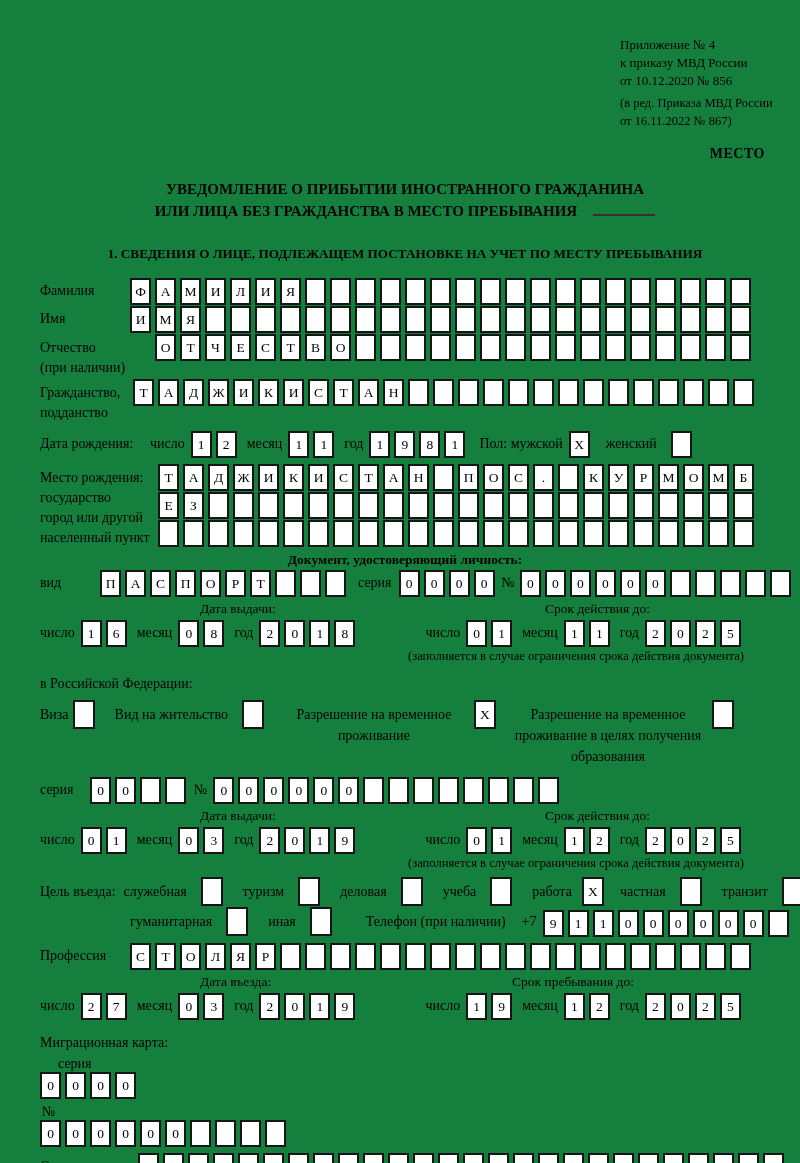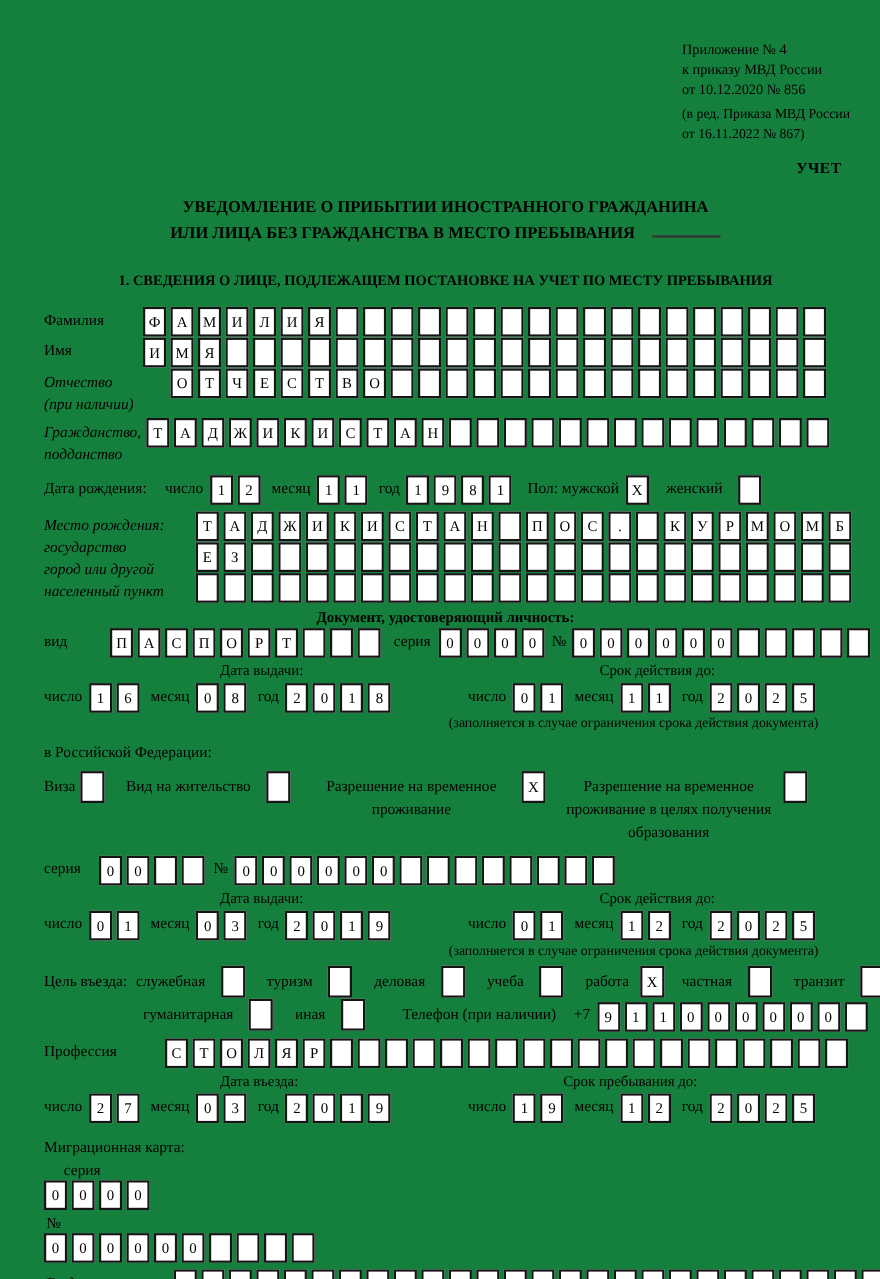--- a/index.html
+++ b/index.html
@@ -13,21 +13,21 @@
   .ref{position:absolute;top:36px;left:620px;font-size:13px;line-height:18px;}
   .ref .amend{margin-top:4px;font-size:12.5px;}
   .forma{position:absolute;top:146px;right:35px;font-weight:bold;font-size:14px;letter-spacing:.5px;}
   
   .title{margin-top:142px;text-align:center;font-weight:bold;font-size:15px;line-height:22px;}
   .uline{display:inline-block;width:62px;border-bottom:2px solid #333;margin-left:16px;height:14px;}
   .section{margin-top:24px;text-align:center;font-weight:bold;font-size:13.2px;margin-bottom:16px;}
   
   .frow{display:flex;align-items:flex-start;margin-bottom:1px;flex-wrap:nowrap;}
   .flabel{flex:0 0 auto;padding-top:5px;}
-  .flabel-col{flex:0 0 auto;line-height:20px;padding-top:4px;font-style:italic;}
+  .flabel-col{flex:0 0 auto;line-height:20px;padding-top:4px;}
   .cells{display:inline-flex;flex:0 0 auto;}
   .cells-col .cells{display:flex;margin-bottom:1px;}
   .cell{
     box-sizing:border-box;width:21px;height:27px;border:2px solid #151515;
     margin-right:4px;display:inline-flex;align-items:center;justify-content:center;
     font-size:13.5px;background:#fff;flex:0 0 auto;
   }
   .dlabel{padding-top:5px;margin:0 6px;flex:0 0 auto;}
   .dlabel.first{margin-left:0;}
   .heading-center{text-align:center;font-weight:bold;font-size:13.5px;margin:4px 0 2px 0;}
@@ -42,37 +42,37 @@
   .intro{margin:8px 0 2px 0;line-height:24px;}
   
   .permit-row{display:flex;align-items:flex-start;margin:4px 0 10px 0;}
   .plabel{padding-top:7px;flex:0 0 auto;}
   .plabel.multiline{text-align:center;line-height:21px;padding-top:4px;}
   .cb{margin-left:8px;margin-right:6px;}
   .cb .cell{width:22px;height:29px;}
   .opt{display:inline-flex;align-items:flex-start;flex:0 0 auto;}
   .opt .plabel{padding-top:7px;margin-right:6px;}
   .opt{margin-right:10px;}
-  .mt6{margin-top:6px;gap:20px;} .mt8{margin-top:8px;} .mt10{margin-top:10px;flex-direction:column;}
+  .mt6{margin-top:6px;} .mt8{margin-top:8px;} .mt10{margin-top:10px;flex-direction:column;}
 </style>
 </head>
 <body>
 
 <div class="page">
 
   <div class="ref">
     <div>Приложение № 4</div>
     <div>к приказу МВД России</div>
     <div>от 10.12.2020 № 856</div>
     <div class="amend">
       <div>(в ред. Приказа МВД России</div>
       <div>от 16.11.2022 № 867)</div>
     </div>
   </div>
-  <div class="forma">УЧЕТ</div>
+  <div class="forma">МЕСТО</div>
 
   <div class="title">
     <div>УВЕДОМЛЕНИЕ О ПРИБЫТИИ ИНОСТРАННОГО ГРАЖДАНИНА</div>
     <div><span>ИЛИ ЛИЦА БЕЗ ГРАЖДАНСТВА В МЕСТО ПРЕБЫВАНИЯ</span><span class="uline"></span></div>
   </div>
 
   <div class="section">1. СВЕДЕНИЯ О ЛИЦЕ, ПОДЛЕЖАЩЕМ ПОСТАНОВКЕ НА УЧЕТ ПО МЕСТУ ПРЕБЫВАНИЯ</div>
 
   <div class="frow">
     <span class="flabel" style="width:90px">Фамилия</span>

